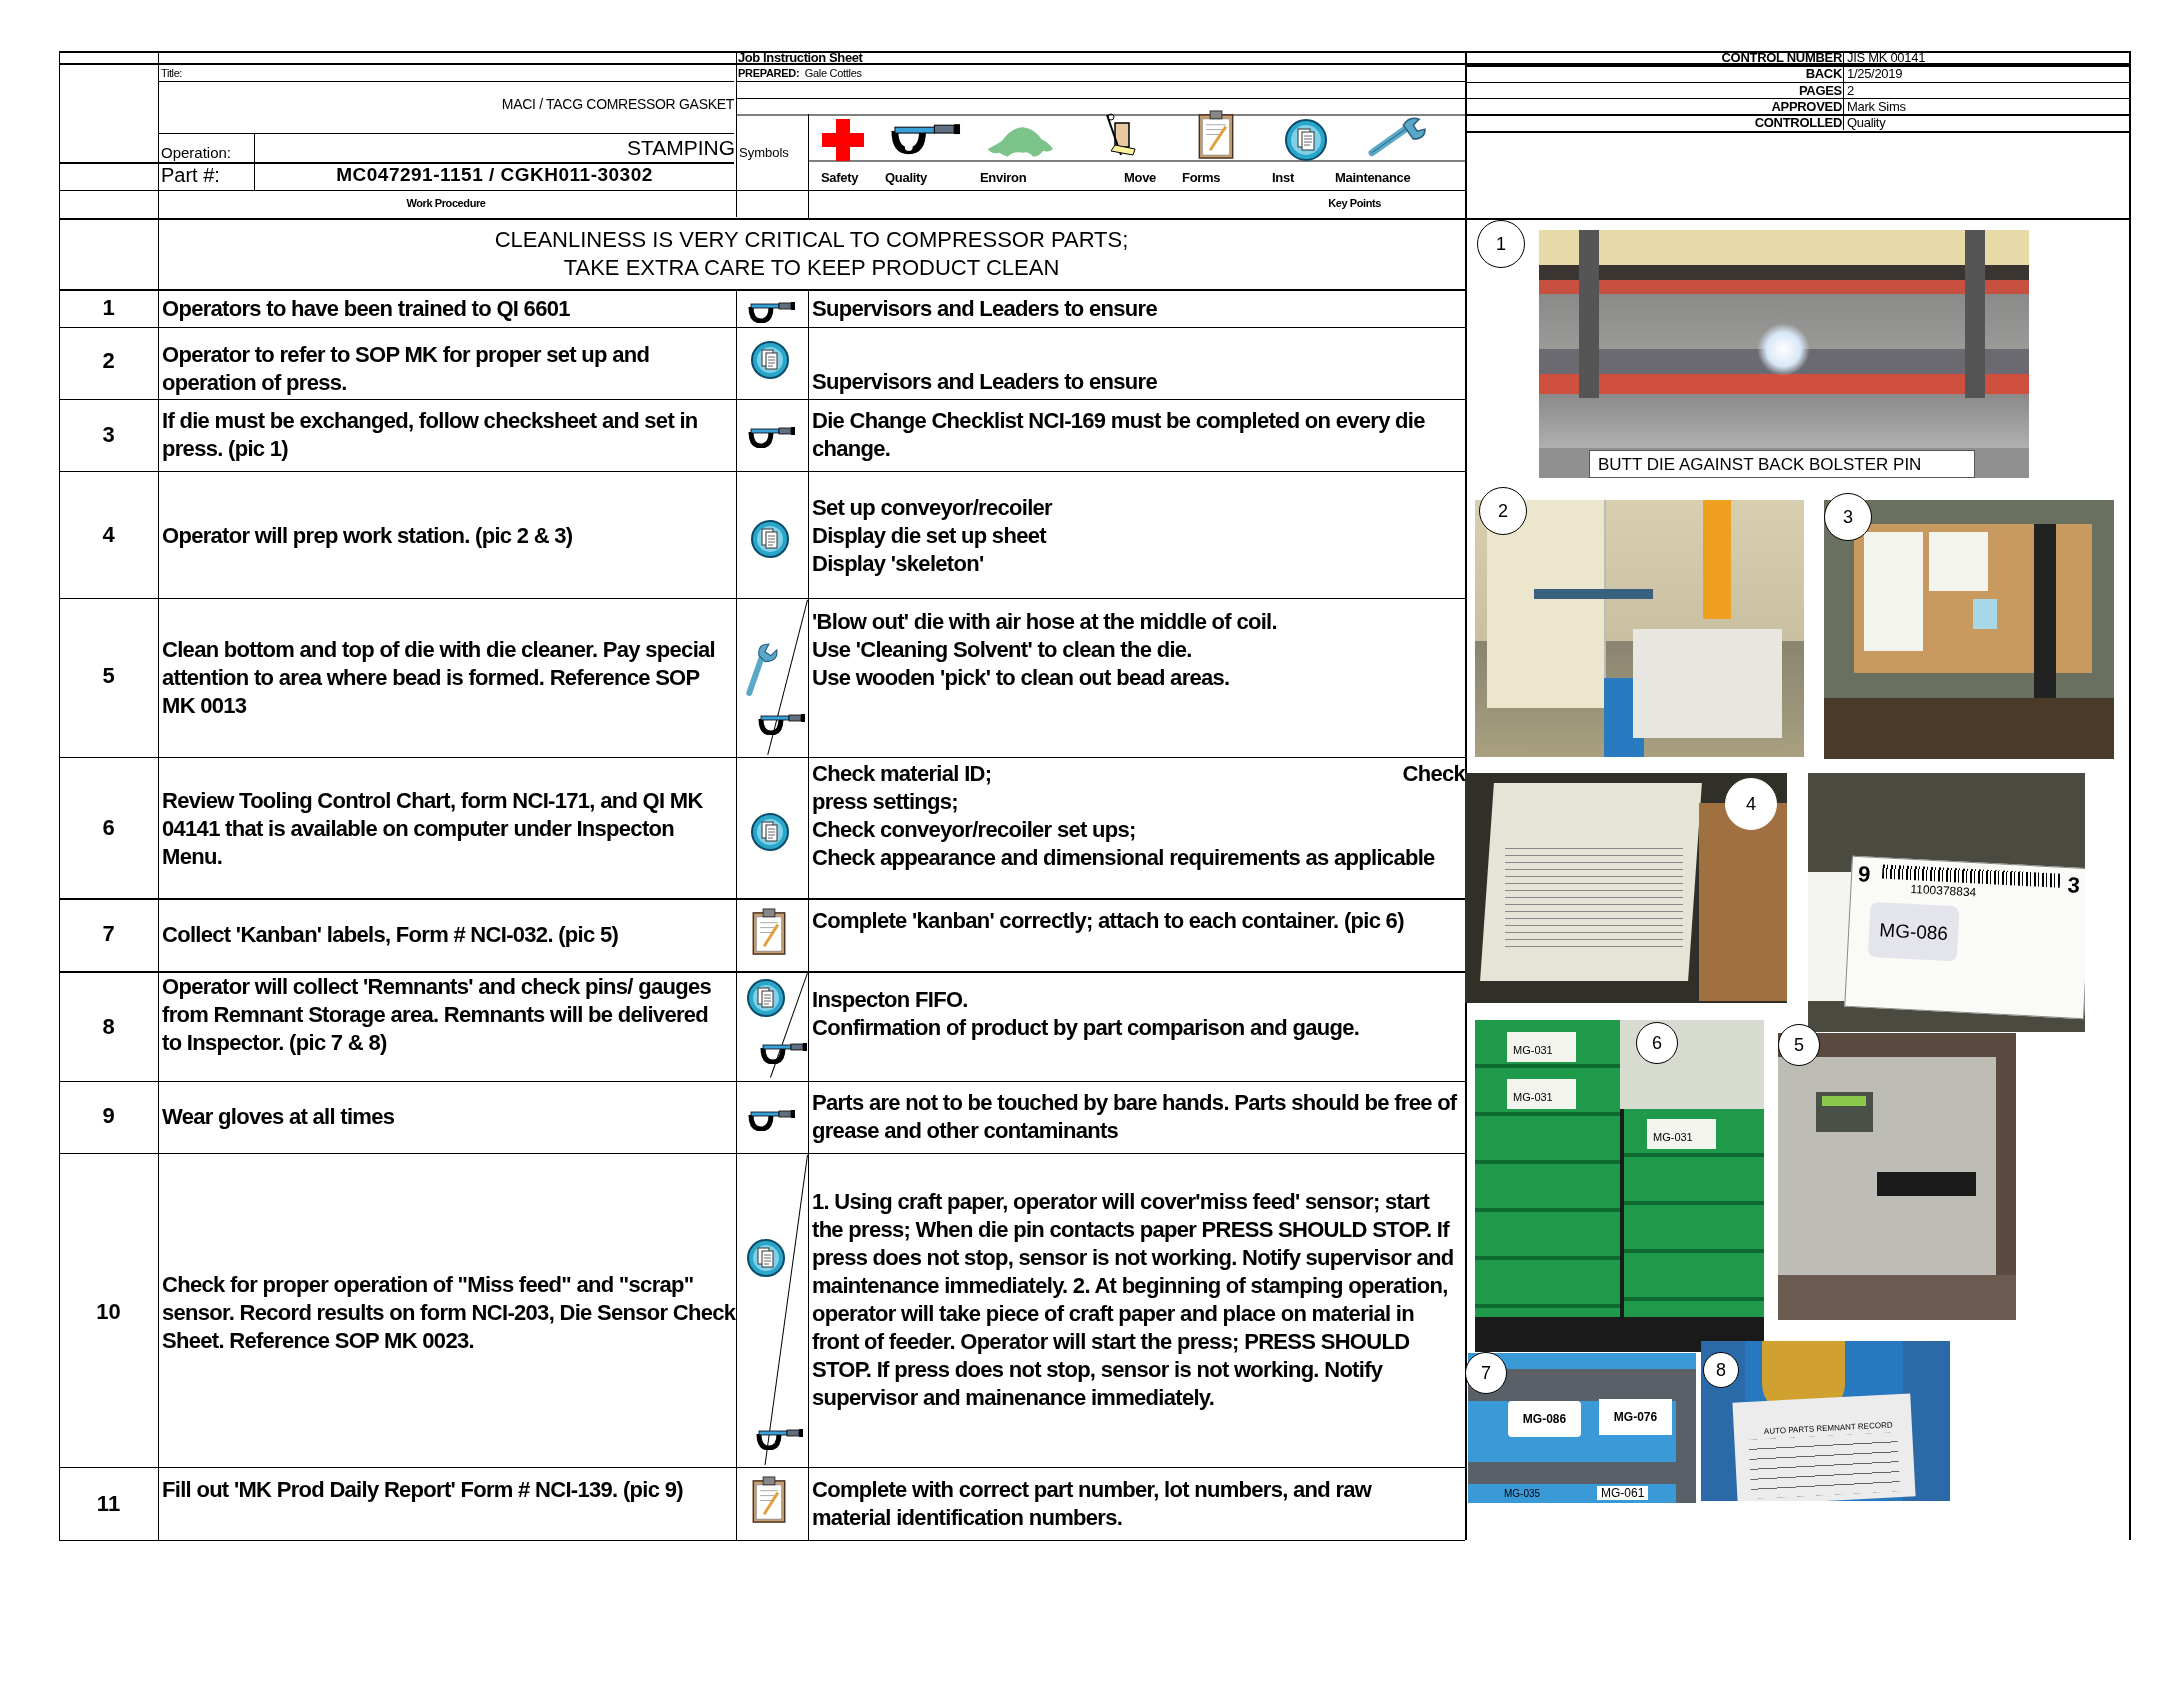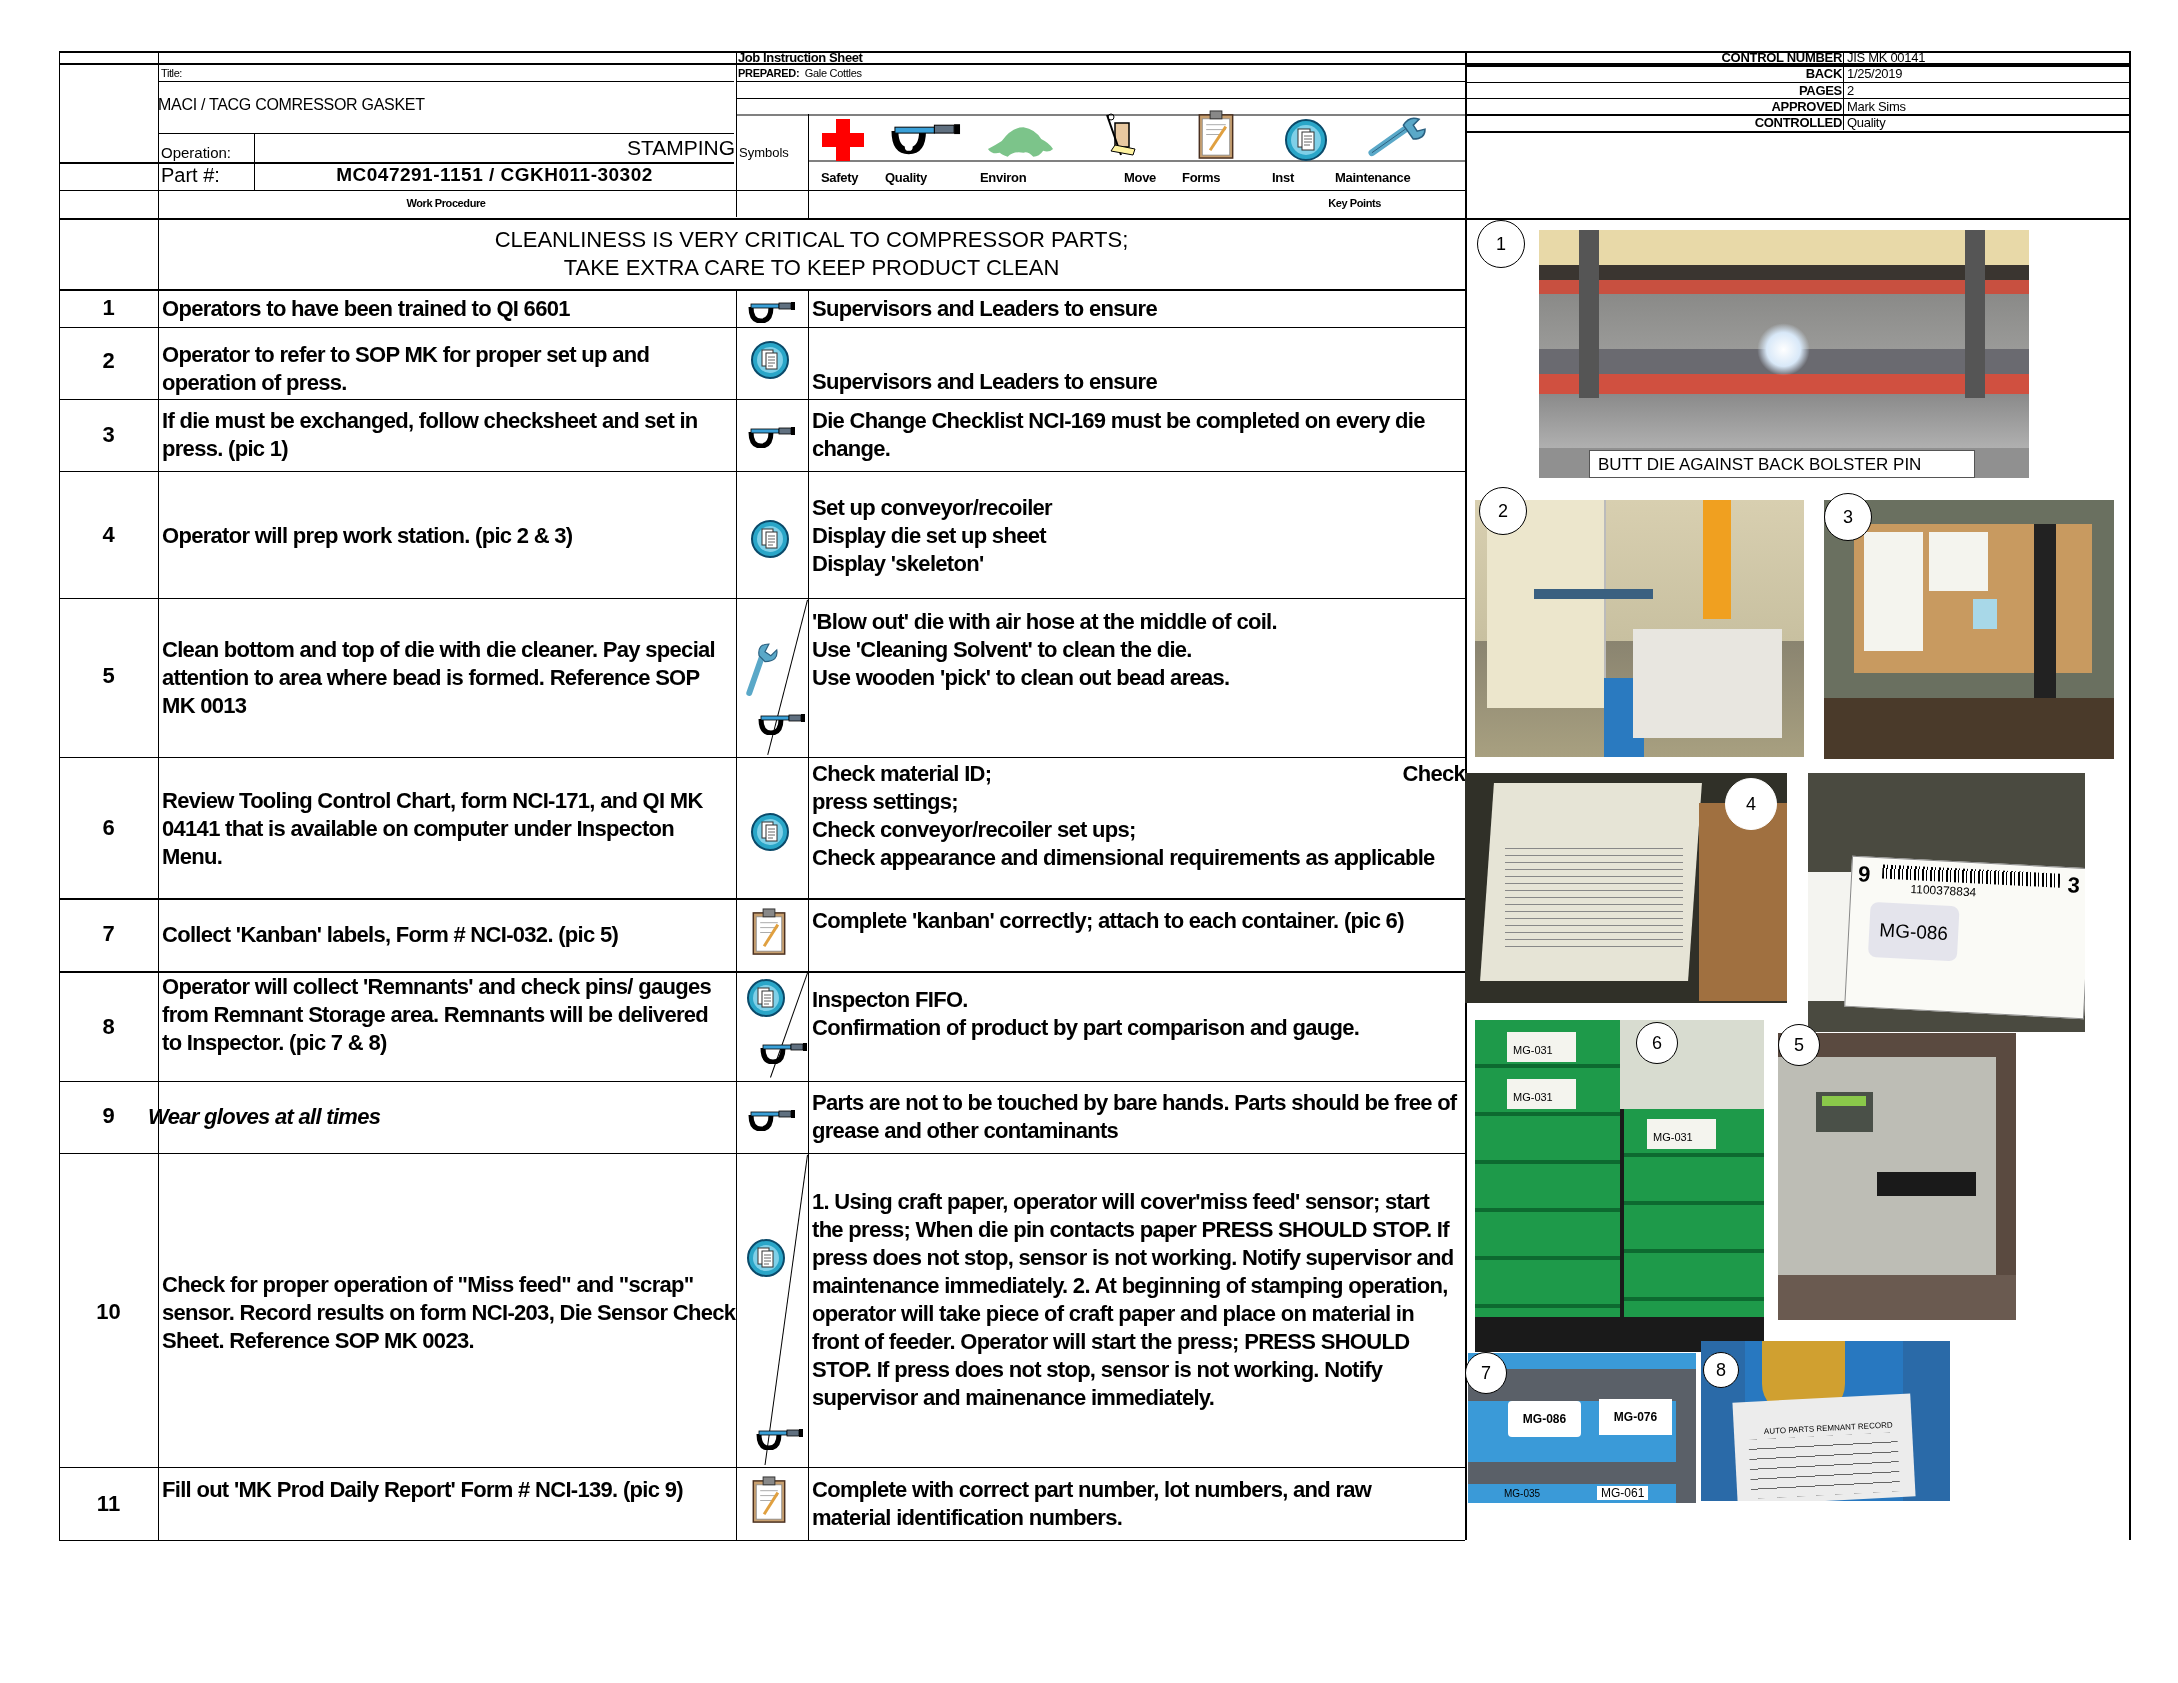--- a/index.html
+++ b/index.html
@@ -73,21 +73,21 @@
 <div class="diag" style="left:808px; top:600px; width:160px; transform: rotate(104.4deg);"></div>
 <div class="diag" style="left:808px; top:973px; width:111px; transform: rotate(109.5deg);"></div>
 <div class="diag" style="left:808px; top:1155px; width:313px; transform: rotate(97.8deg);"></div>
 
 <div class="txt small-hdr" style="left:738px; top:50px; font-size:13px;">Job Instruction Sheet</div>
 <div class="txt small-hdr" style="left:161px; top:67px; font-weight:normal;">Title:</div>
 <div class="txt" style="left:738px; top:67px; font-size:11px; font-weight:bold; letter-spacing:-0.3px;">
   <span>PREPARED:</span>&nbsp;
   <span style="font-weight:normal;">Gale Cottles</span>
 </div>
-<div class="txt" style="left:158px; width:576px; top:96px; text-align:left; font-size:16px; letter-spacing:-0.3px;">MACI / TACG  COMRESSOR GASKET</div>
+<div class="txt" style="left:158px; width:576px; top:96px; text-align:right; font-size:14px; letter-spacing:-0.3px;">MACI / TACG  COMRESSOR GASKET</div>
 <div class="txt" style="left:161px; top:144px; font-size:15px;">Operation:</div>
 <div class="txt" style="left:254px; width:481px; top:136px; text-align:right; font-size:21px;">STAMPING</div>
 <div class="txt" style="left:161px; top:164px; font-size:20px;">Part #:</div>
 <div class="txt" style="left:254px; width:481px; top:164px; text-align:center; font-size:19px; font-weight:bold; letter-spacing:0.5px;">MC047291-1151 / CGKH011-30302</div>
 <div class="txt small-hdr" style="left:158px; width:576px; top:197px; text-align:center;">Work Procedure</div>
 <div class="txt" style="left:739px; top:145px; font-size:13px;">Symbols</div>
 <div class="txt small-hdr" style="left:808px; width:573px; top:197px; text-align:right;">Key Points</div>
 
 <div>
 
@@ -267,21 +267,21 @@
   </svg>
 <svg class="icon" style="left:760px; top:1040px;" width="48" height="24" viewBox="0 0 48 24">
     <use href="#ico-quality"></use>
   </svg>
 <div class="txt body-text" style="left:812px; top:986px; width:653px;">
   <div>Inspecton FIFO.</div>
   <div>Confirmation of product by part comparison and gauge.</div>
 </div>
 
 <div class="txt rownum" style="left:59px; top:1103px;">9</div>
-<div class="txt body-text" style="left:148px; top:1103px; width:569px;font-style:italic;">Wear gloves at all times</div>
+<div class="txt body-text" style="left:162px; top:1103px; width:569px;">Wear gloves at all times</div>
 <svg class="icon" style="left:748px; top:1107px;" width="48" height="24" viewBox="0 0 48 24">
     <use href="#ico-quality"></use>
   </svg>
 <div class="txt body-text" style="left:812px; top:1089px; width:653px;">Parts are not to be touched by bare hands.  Parts should be free of grease and other contaminants</div>
 
 <div class="txt rownum" style="left:59px; top:1299px;">10</div>
 <div class="txt body-text" style="left:162px; top:1271px; width:574px;">Check for proper operation of "Miss feed" and "scrap" sensor.  Record results on form NCI-203, Die Sensor Check Sheet.  Reference SOP MK 0023.</div>
 <svg class="icon" style="left:746px; top:1238px;" width="40" height="40" viewBox="0 0 40 40">
     <use href="#ico-inst"></use>
   </svg>

